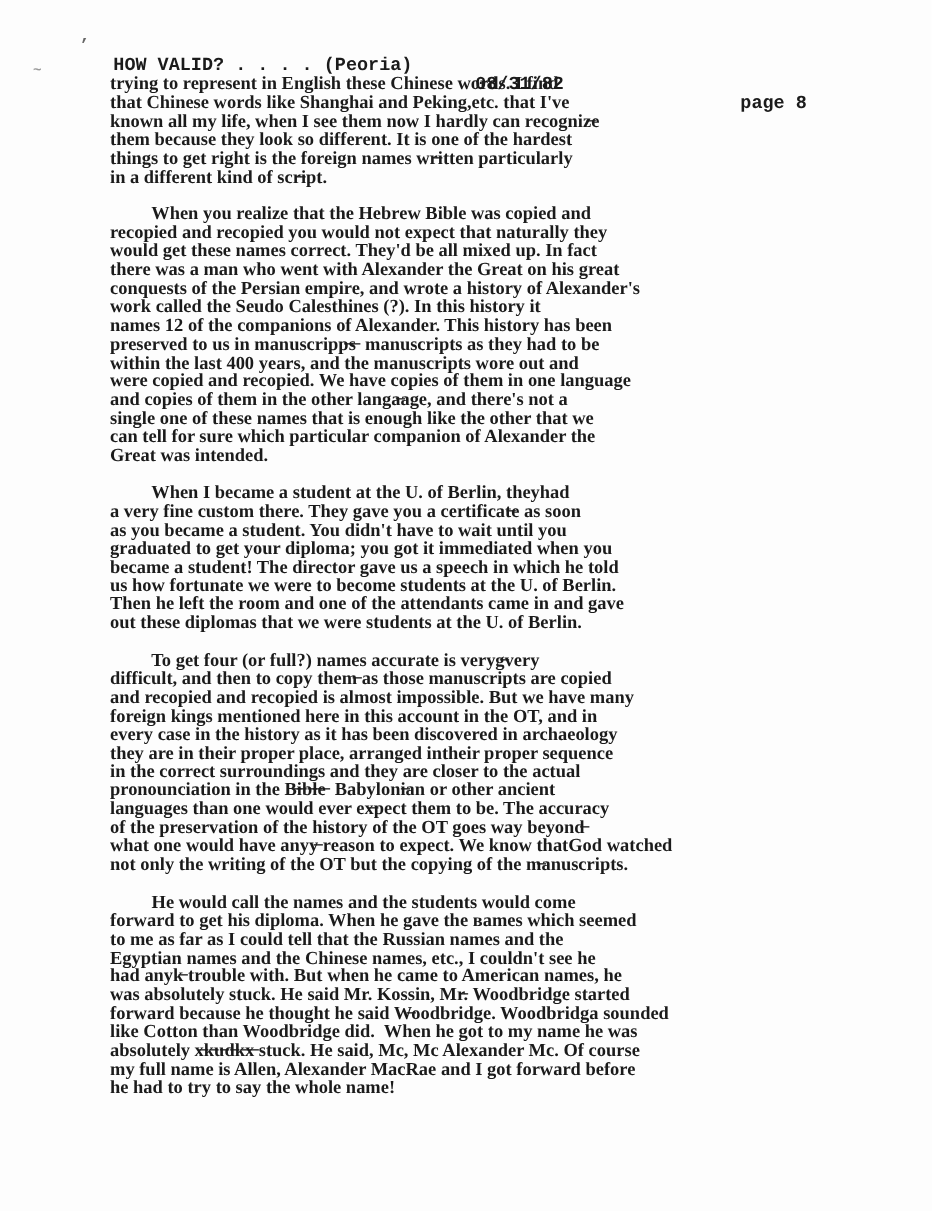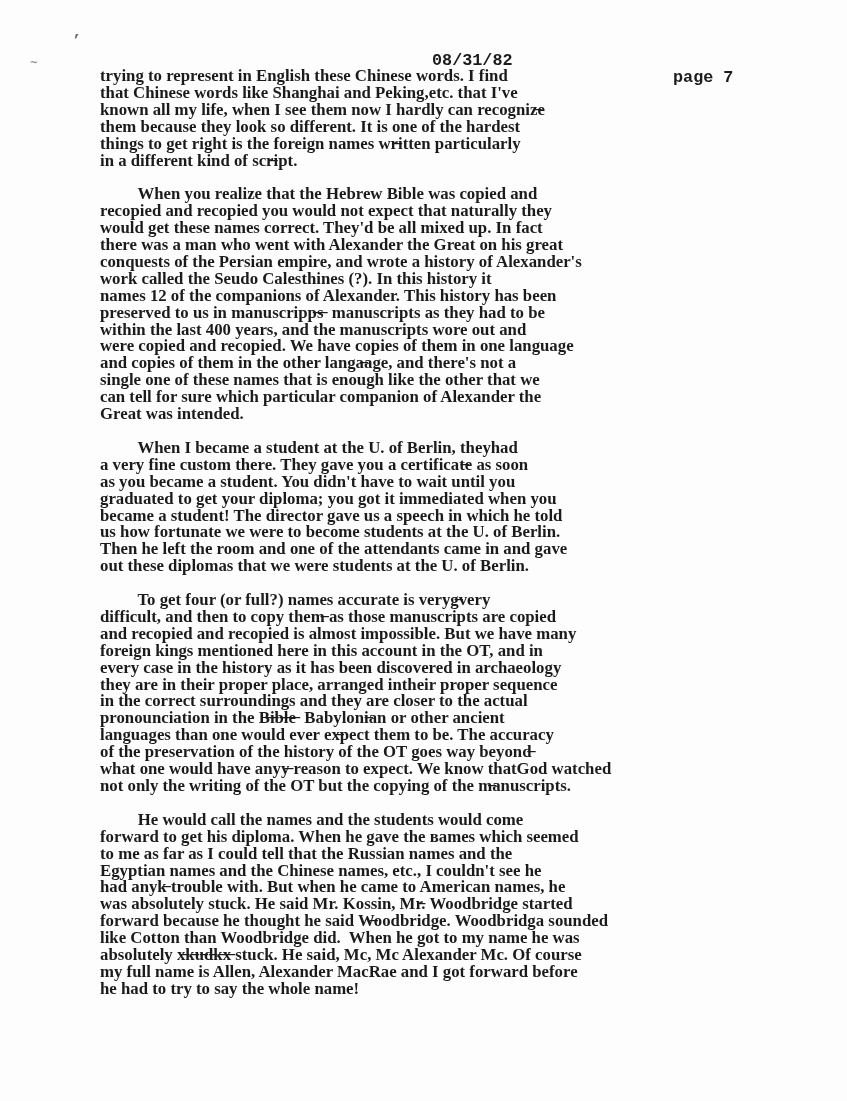--- a/index.html
+++ b/index.html
@@ -54,22 +54,23 @@
 </style>
 </head>
 <body>
 
 <div class="page">
 
   <span class="margin-mark mark-tick">’</span>
   <span class="margin-mark mark-tilde">~</span>
 
   <div class="doc-header">
+    <span class="h-title">HOW VALID? . . . . (Peoria)</span>
     <span class="h-date">08/31/82</span>
-    <span class="h-page">page 7</span>
+    <span class="h-page">page 8</span>
   </div>
 
   <div class="doc-body">
     <p class="para">trying to represent in English these Chinese words. I find
 that Chinese words like Shanghai and Peking,etc. that I've
 known all my life, when I see them now I hardly can recogniz̶e
 them because they look so different. It is one of the hardest
 things to get right is the foreign names wr̶itten particularly
 in a different kind of scr̶ipt.</p>
     <p class="para">         When you realize that the Hebrew Bible was copied and

